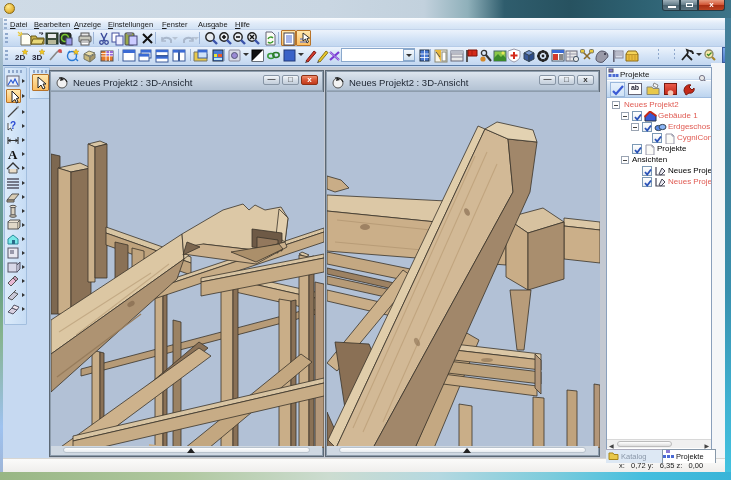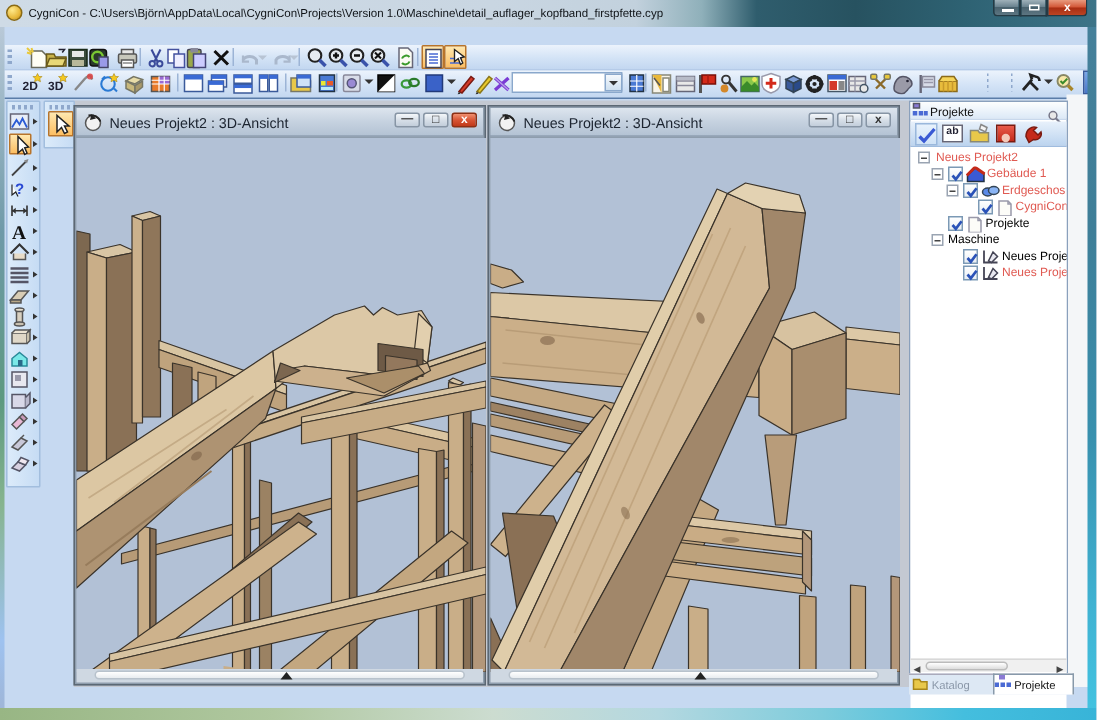--- a/index.html
+++ b/index.html
@@ -87,32 +87,41 @@
   background:linear-gradient(#b9c9d8,#6f9aa8 30%,#5d9a80 55%,#86b48e 70%,#9ec2f0 90%,#9fb6d8);}
 #rborder { position:absolute; right:0; top:18px; width:6px; height:454px;
   background:linear-gradient(#45809a,#3e7e98 30%,#3890ae 60%,#3fb2d2 85%,#42c2e0);}
 #mdibg { position:absolute; left:49px; top:67px; width:558px; height:391px; background:#c4c9d2; }
 </style>
 </head>
 <body>
 <div id="win">
   <div id="titlebar">
     <div class="ticon"></div>
-    <div class="ttext">CygniCon - C:\Users\Björn\AppData\Local\CygniCon\Projects\Version 1.0\Maschine\detail_auflager_kopfband_firstpfette.cyp</div>
     <div class="winbtns">
       <div class="wb">
           <div class="dash"></div>
         </div>
       <div class="wb">
           <div class="rest"></div>
         </div>
       <div class="wb close">
           <div class="g">x</div>
         </div>
     </div>
+  </div>
+  <div id="menubar">
+    <div class="grip"></div>
+    <span class="m" style="left:7px"><u>D</u>atei</span>
+    <span class="m" style="left:31px"><u>B</u>earbeiten</span>
+    <span class="m" style="left:71px"><u>A</u>nzeige</span>
+    <span class="m" style="left:105px"><u>E</u>instellungen</span>
+    <span class="m" style="left:159px"><u>F</u>enster</span>
+    <span class="m" style="left:195px">Aus<u>g</u>abe</span>
+    <span class="m" style="left:232px"><u>H</u>ilfe</span>
   </div>
   <div class="tbrow" id="tb1">
       <div class="grip"></div>
       <span class="ti" style="left:14px;width:16px">
         <svg width="16" height="15" viewBox="0 0 16 15">
           <path d="M4 3 h7 l3 3 v8 h-10 z" fill="#fffef4" stroke="#6a6a5a"></path>
           <path d="M1 1 l3 3 M4 1 l1 3 M1 4 l3 1" stroke="#e8c83c" stroke-width="1.3" fill="none"></path>
         </svg>
       </span>
       <span class="ti" style="left:27px;width:16px">
@@ -849,21 +858,21 @@
           </svg>
         </span>
         <span class="ticon16" style="left:37px;top:46px"><svg width="12" height="11">
             <path d="M2 1 h6 l2 2 v8 h-8 z" fill="#fcfcf8" stroke="#99a"></path>
             <path d="M8 1 v2 h2" fill="none" stroke="#99a"></path>
           </svg></span>
         <span class="trow" style="left:50px;top:46px">Projekte</span>
         <span class="exp" style="left:14px;top:58px">
           <i></i>
         </span>
-        <span class="trow" style="left:25px;top:57px">Maschine</span>
+        <span class="trow" style="left:25px;top:57px">Ansichten</span>
         <span class="cbx" style="left:35px;top:68px">
           <svg width="10" height="10">
             <path d="M2 5 l2.2 2.5 L8 2.5" fill="none" stroke="#2a52b8" stroke-width="1.8"></path>
           </svg>
         </span>
         <span class="ticon16" style="left:47px;top:68px"><svg width="13" height="11">
             <path d="M2 1 v8 h9" fill="none" stroke="#445" stroke-width="1.2"></path>
             <path d="M8 2 l3 3 -4 4 -2 -1 z" fill="#e8e8f0" stroke="#445"></path>
           </svg></span>
         <span class="trow" style="left:61px;top:68px">Neues Proje</span>
@@ -889,16 +898,19 @@
       <span style="position:absolute;left:2px;top:1px;width:52px;height:13px;color:#8a97a8"><svg width="11" height="10" style="vertical-align:-1px">
           <path d="M1 3 h4 l1 1.5 h4 v5 h-9 z" fill="#e8c84a" stroke="#a8861a"></path>
         </svg> Katalog</span>
       <span style="position:absolute;left:56px;top:0px;width:54px;height:14px;background:#fff;border:1px solid #8899aa;border-bottom:none;color:#111"><svg width="11" height="10" style="vertical-align:-1px">
           <rect x="3" y="0" width="4" height="3" fill="#8a7ad4"></rect>
           <rect x="0" y="5" width="3" height="3" fill="#4a6ad4"></rect>
           <rect x="4" y="5" width="3" height="3" fill="#4a6ad4"></rect>
           <rect x="8" y="5" width="3" height="3" fill="#4a6ad4"></rect>
         </svg> Projekte</span>
     </div>
+  <div id="statusbar">
+    <span style="position:absolute;left:616px;top:2px">x:&nbsp;&nbsp;&nbsp;0,72&nbsp;y:&nbsp;&nbsp;&nbsp;6,35&nbsp;z:&nbsp;&nbsp;&nbsp;0,00</span>
+  </div>
   <div id="lborder"></div>
   <div id="rborder"></div>
   <div id="bottomborder"></div>
 </div>
 
 </body></html>

